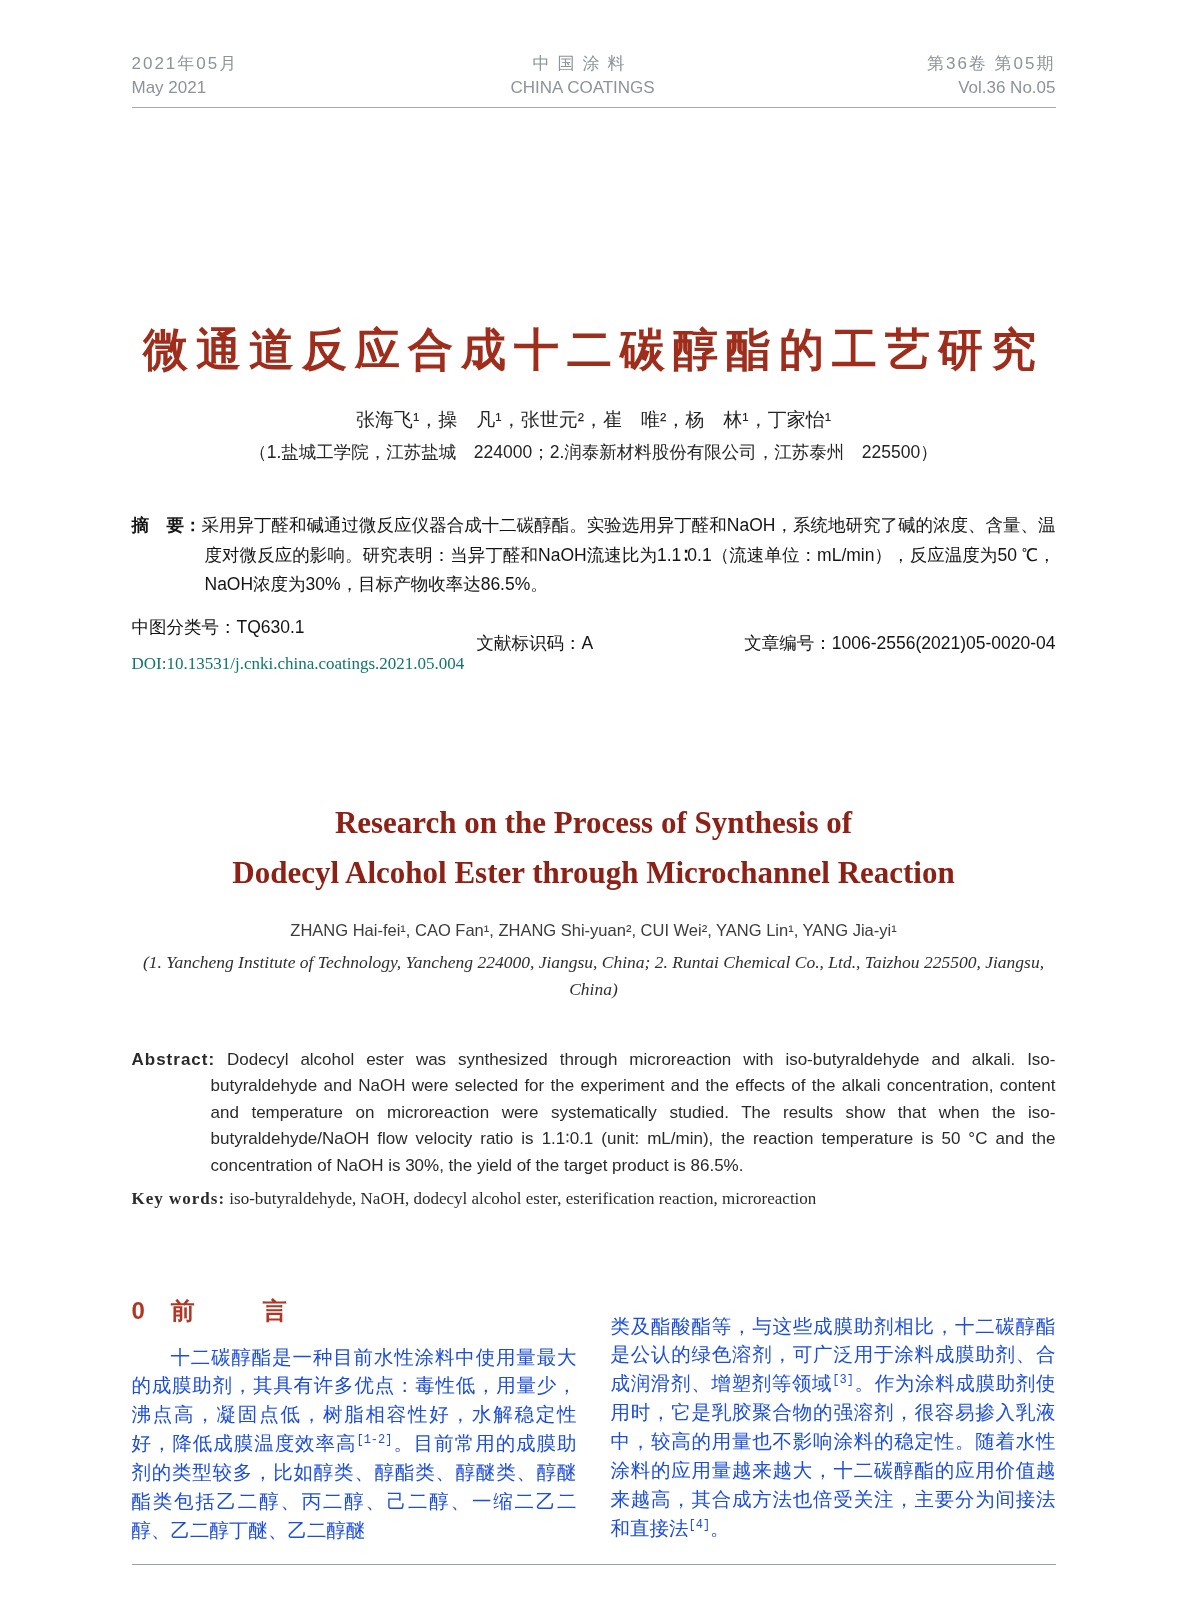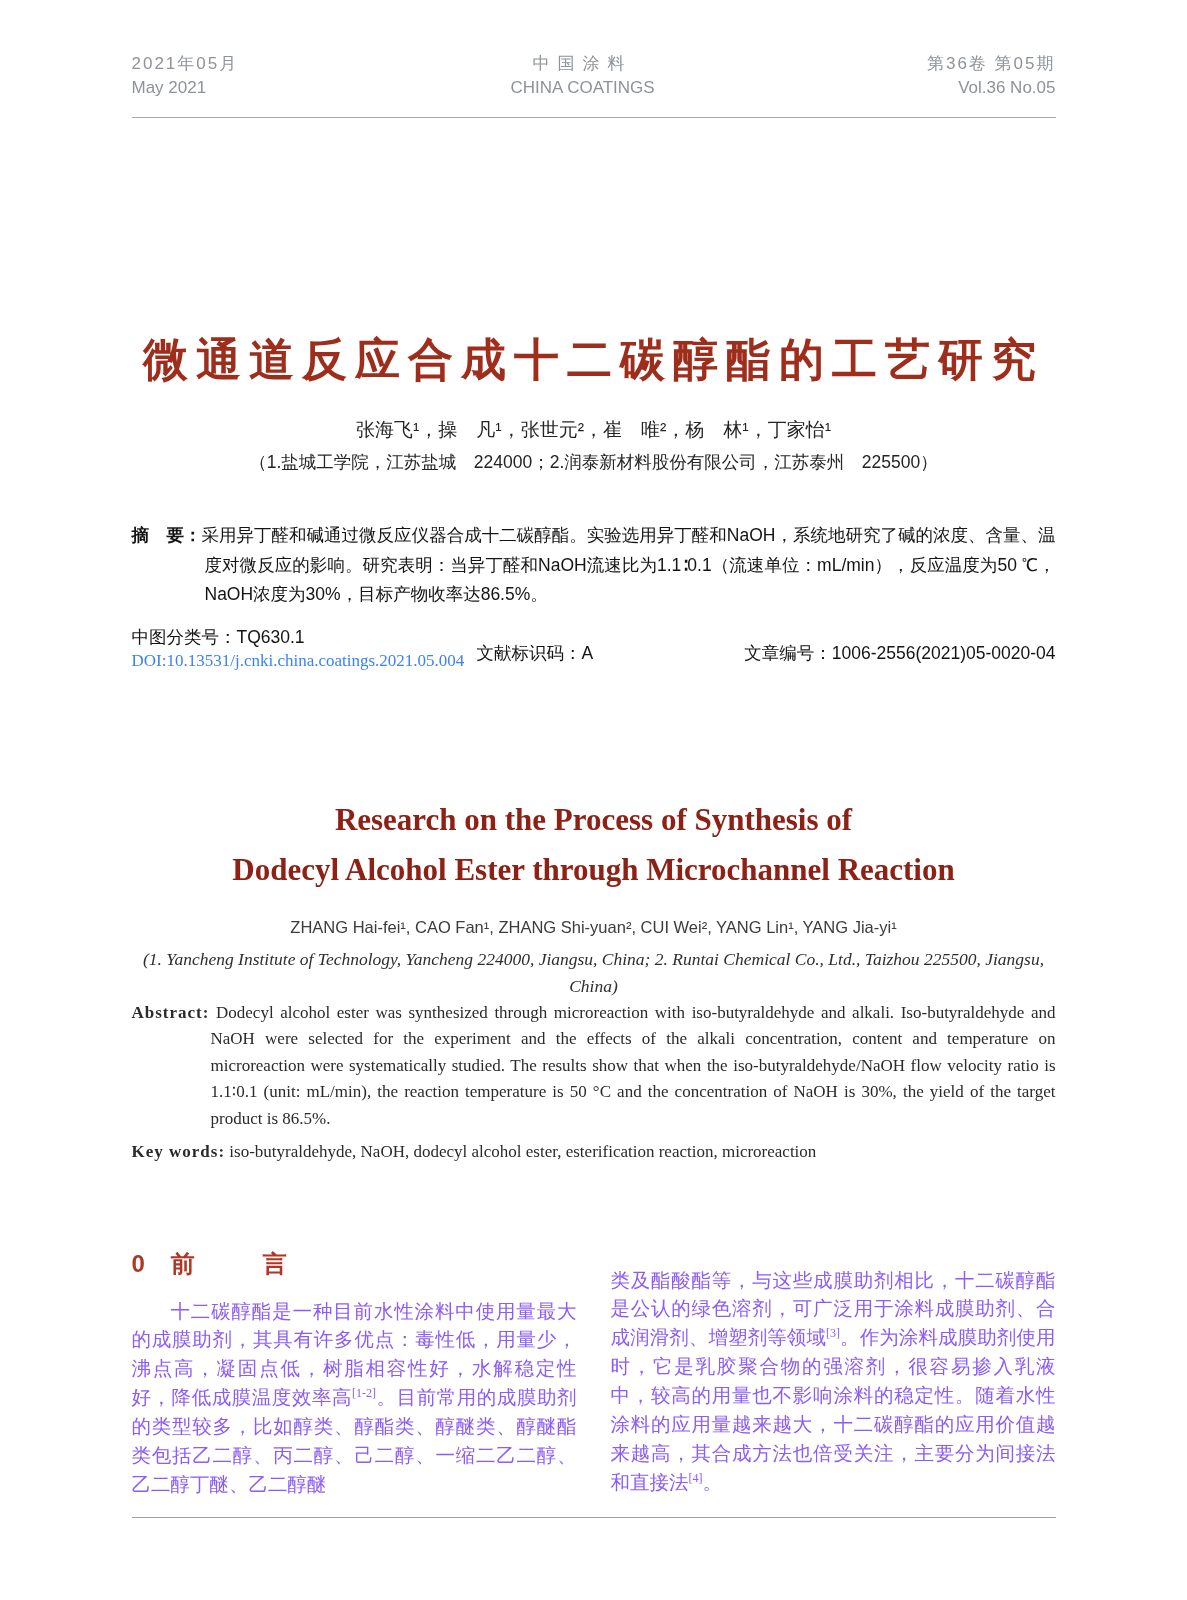--- a/index.html
+++ b/index.html
@@ -10,21 +10,21 @@
     color: #1c1c1c;
     overflow: hidden;
   }
   .content { width: 924px; margin: 0 auto; position: relative; }
 
   
   .jheader {
     padding-top: 52px;
     display: flex; justify-content: space-between; align-items: flex-end;
     border-bottom: 1.5px solid #a6abb0;
-    padding-bottom: 17px;
+    padding-bottom: 7px;
     color: #8d9399;
     font-size: 17px; line-height: 24px;
   }
   .jheader .cell-left { text-align: left; }
   .jheader .cell-center { text-align: center; }
   .jheader .cell-right { text-align: right; }
   .jheader .cn { letter-spacing: 2px; }
   .jheader .cell-center .cn { letter-spacing: 8px; }
 
   
@@ -57,42 +57,44 @@
     margin-top: 5px;
     font-size: 17.5px; line-height: 29.5px; color: #141414;
   }
   .class-row {
     margin-top: 15px; position: relative; height: 26px;
     font-size: 17.5px; color: #141414;
   }
   .class-row .mid { position: absolute; left: 345px; top: 16px; }
   .class-row .right { position: absolute; right: 0; top: 16px; }
   .doi-line {
+    margin-top: 13px;
     font-family: "Liberation Serif", serif;
-    font-size: 17px; color: #3b82f6;
+    font-size: 17px; color: #0f766e;
   }
 
   
   .title-en {
     margin-top: 124px; text-align: center;
     font-family: "Liberation Serif", serif;
     font-size: 31px; font-weight: bold;
     line-height: 50px; color: #8e2116;
   }
   .authors-en {
     margin-top: 23px; text-align: center;
     font-size: 16.5px; color: #3c3c3c;
   }
   .affil-en {
     margin-top: 9px; text-align: center;
     font-family: "Liberation Serif", serif; font-style: italic;
     font-size: 17.5px; line-height: 27px; color: #2e2e2e;
   }
   .abstract-en {
-    font-family: Liberation Serif, serif;
+    margin-top: 44px;
+    font-family: Liberation Sans, sans-serif;
     font-size: 17px; line-height: 26.5px;
     text-align: justify; color: #2a2a2a;
     padding-left: 79px; text-indent: -79px;
   }
   .abstract-en .lab, .kw-en .lab {
     font-weight: bold; letter-spacing: 1px; font-style: normal;
   }
   .kw-en {
     margin-top: 7px;
     font-family: "Liberation Serif", serif;
@@ -105,23 +107,23 @@
     display: flex; gap: 34px;
   }
   .col { width: 445px; }
   .sec-heading {
     color: #b03524; font-weight: bold; font-size: 24px;
     display: flex; align-items: baseline;
   }
   .sec-heading .num { margin-right: 26px; }
   .sec-heading .ttl { letter-spacing: 22px; }
   .body-par {
-    font-family: Liberation Serif, serif;
+    font-family: Liberation Mono, monospace;
     font-size: 19.5px; line-height: 28.9px;
-    text-align: justify; color: #8b5cf6;
+    text-align: justify; color: #1d4ed8;
   }
   .col-left .body-par { margin-top: 18px; text-indent: 2em; }
   .col-right .body-par { margin-top: 19px; }
   .body-par sup { font-size: 12px; line-height: 0; }
 
   
   .footnote {
     margin-top: 17px;
     border-top: 1.5px solid #9aa0a5;
     padding-top: 12px;

